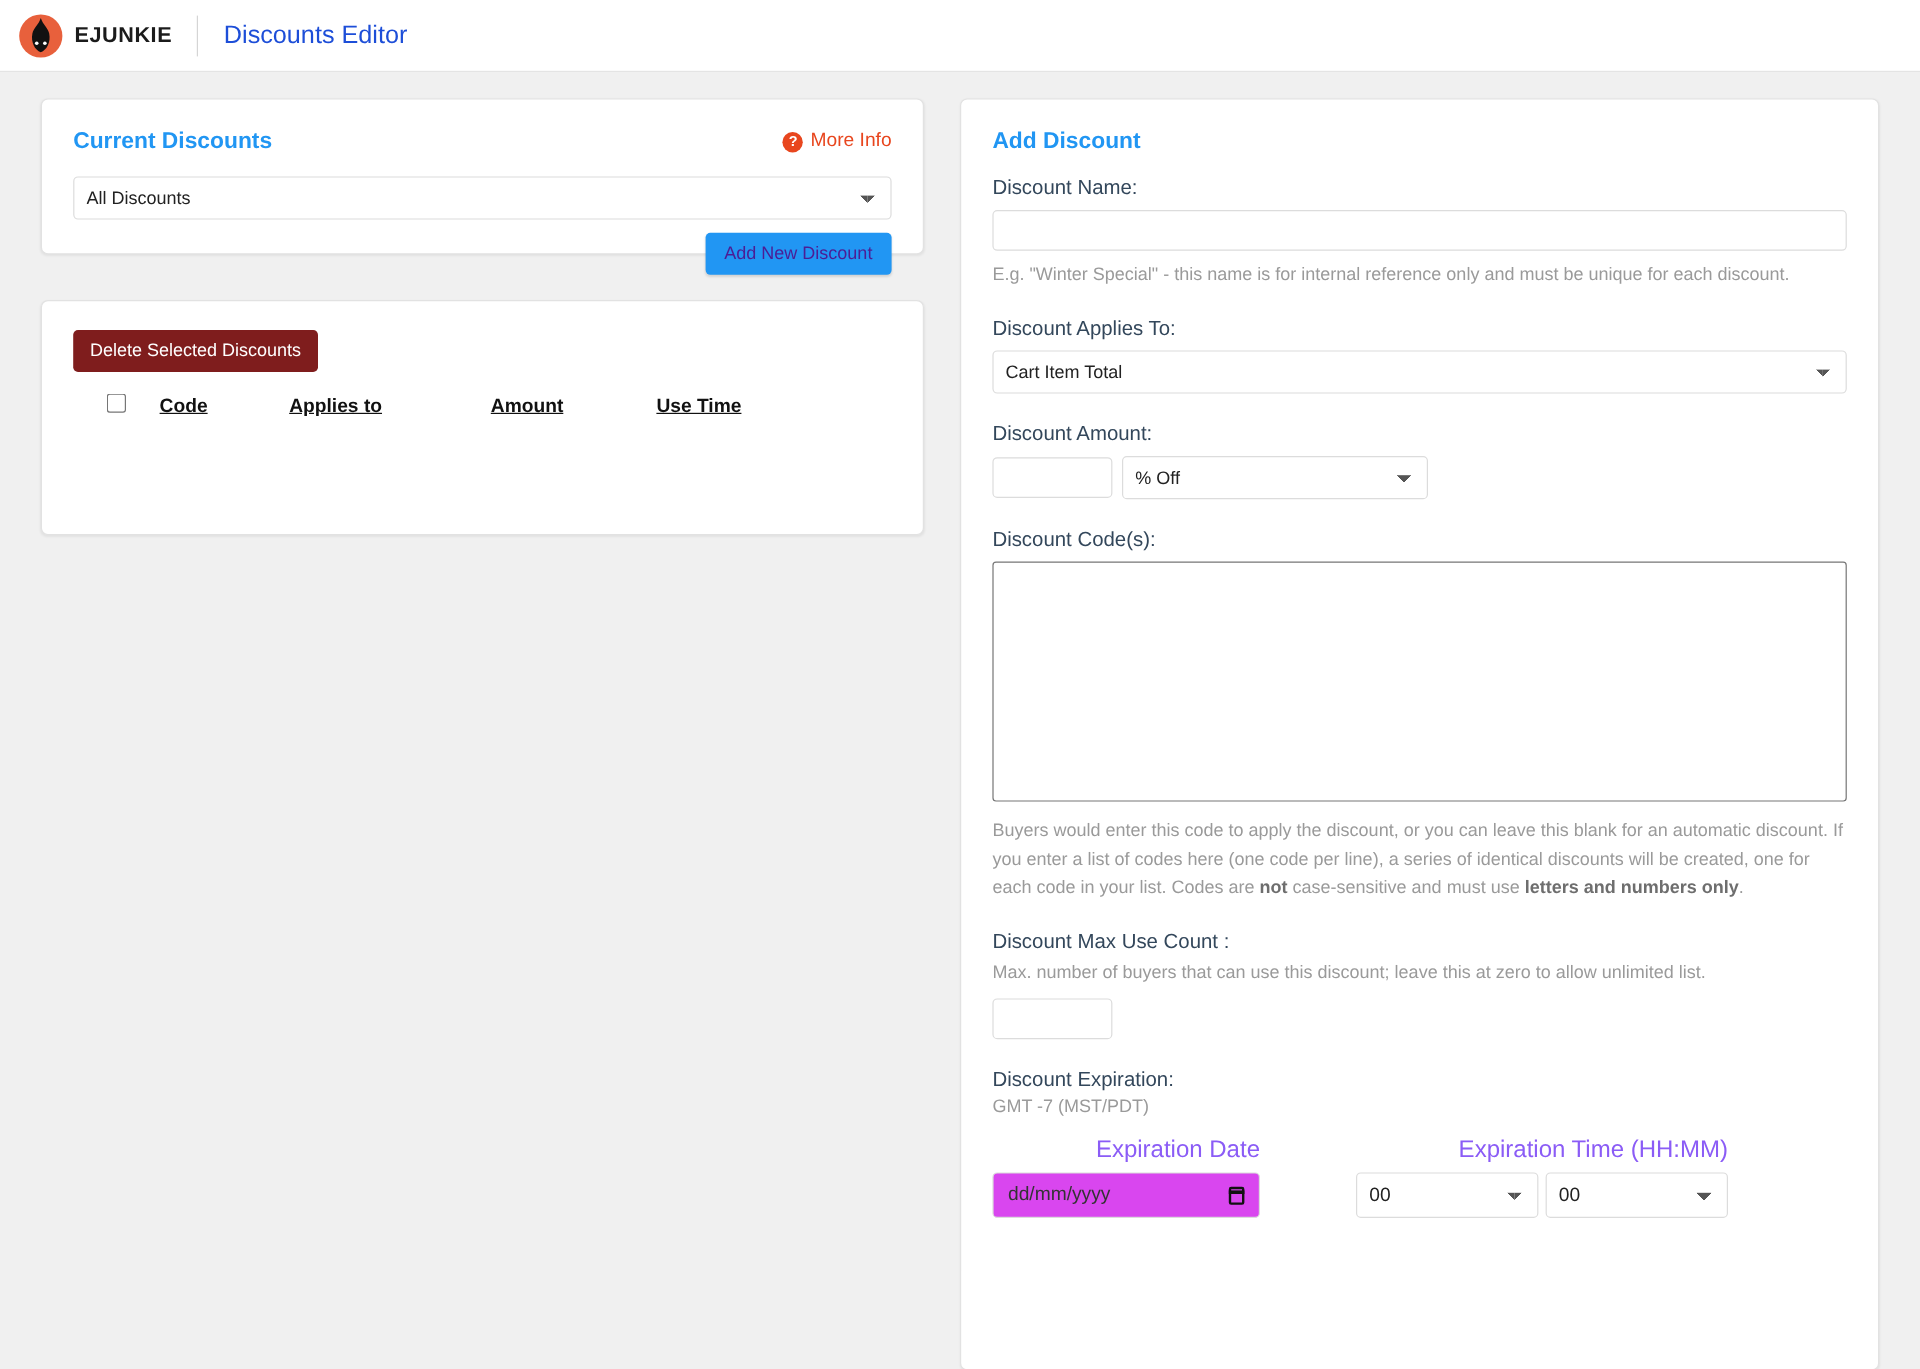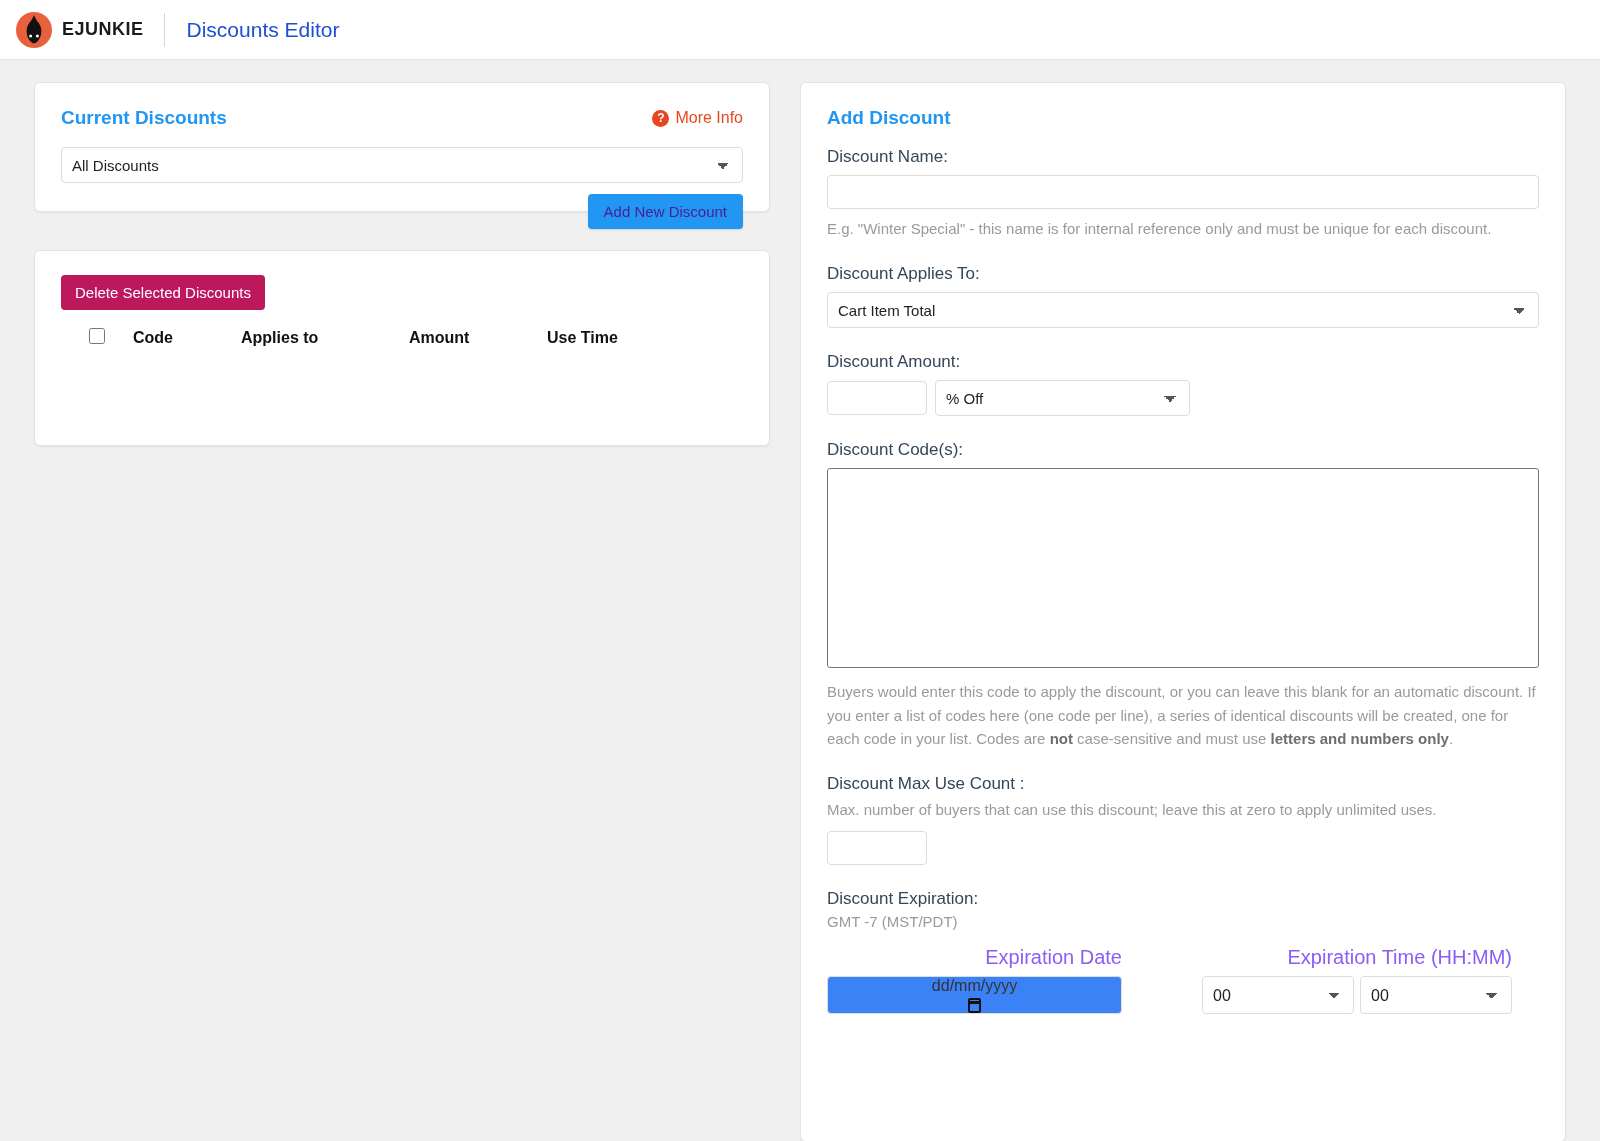--- a/index.html
+++ b/index.html
@@ -147,21 +147,21 @@
     font-size: 15px;
     padding: 9px 16px;
     cursor: pointer;
     font-family: "Liberation Sans", sans-serif;
     box-shadow: 0 1px 2px rgba(0,0,0,0.12);
   }
 
   .card-codes { margin-top: 38px; min-height: 196px; }
 
   .btn-delete {
-    background: #be185d;
+    background: #7f1d1d;
     border: none;
     border-radius: 4px;
     color: #fff;
     font-size: 15px;
     padding: 9px 14px;
     cursor: pointer;
     font-family: "Liberation Sans", sans-serif;
     margin-bottom: 14px;
   }
 
@@ -169,20 +169,21 @@
     width: 100%;
     border-collapse: collapse;
     table-layout: fixed;
   }
   table.codes th {
     text-align: left;
     font-size: 16px;
     font-weight: bold;
     color: #111;
     padding: 4px 0 6px 0;
+    text-decoration: underline;
   }
   .th-check { width: 72px; text-align: center !important; }
   .th-code { width: 108px; }
   .th-applies { width: 168px; }
   .th-amount { width: 138px; }
   .th-count { width: auto; }
   input.rowcheck {
     width: 16px; height: 16px;
     margin: 0;
     cursor: pointer;
@@ -241,33 +242,32 @@
     margin: 2px 0 16px 0;
   }
   .exp-row { display: flex; gap: 80px; align-items: flex-start; }
   .exp-col-label {
     font-size: 20px;
     color: #8b5cf6;
     margin: 0 0 7px 0;
     text-align: right;
   }
   .date-box {
-    width: 295px;
+    width: 223px;
     height: 38px;
     border: 1px solid #dcdcdc;
     border-radius: 4px;
-    background: #3b82f6;
+    background: #d946ef;
     display: flex;
     align-items: center;
     justify-content: space-between;
     padding: 0 12px;
     font-size: 16px;
     color: #333;
     cursor: pointer;
-    flex-direction: column;
   }
   .cal-ico {
     width: 13px; height: 15px;
     border: 2px solid #111;
     border-radius: 2px;
     position: relative;
     flex: 0 0 auto;
   }
   .cal-ico::before {
     content: "";
@@ -382,21 +382,21 @@
       </div>
 
       <div class="block">
         <div class="field-label">Discount Code(s):</div>
         <textarea class="codes-area" placeholder="" style=""></textarea>
         <p class="hint"><span>Buyers would enter this code to apply the discount, or you can leave this blank for an automatic discount. If you enter a list of codes here (one code per line), a series of identical discounts will be created, one for each code in your list. Codes are </span><b>not</b><span> case-sensitive and must use </span><b>letters and numbers only</b><span>.</span></p>
       </div>
 
       <div class="block">
         <div class="field-label tight">Discount Max Use Count :</div>
-        <p class="hint nogap">Max. number of buyers that can use this discount; leave this at zero to apply unlimited uses.</p>
+        <p class="hint nogap">Max. number of buyers that can use this discount; leave this at zero to allow unlimited list.</p>
         <input class="small-num" type="text" style="margin-top: 10px;" placeholder="">
       </div>
 
       <div class="block">
         <div class="field-label tight">Discount Expiration:</div>
         <div class="exp-sub">GMT -7 (MST/PDT)</div>
         <div class="exp-row">
           <div>
             <div class="exp-col-label">Expiration Date</div>
             <div class="date-box">

